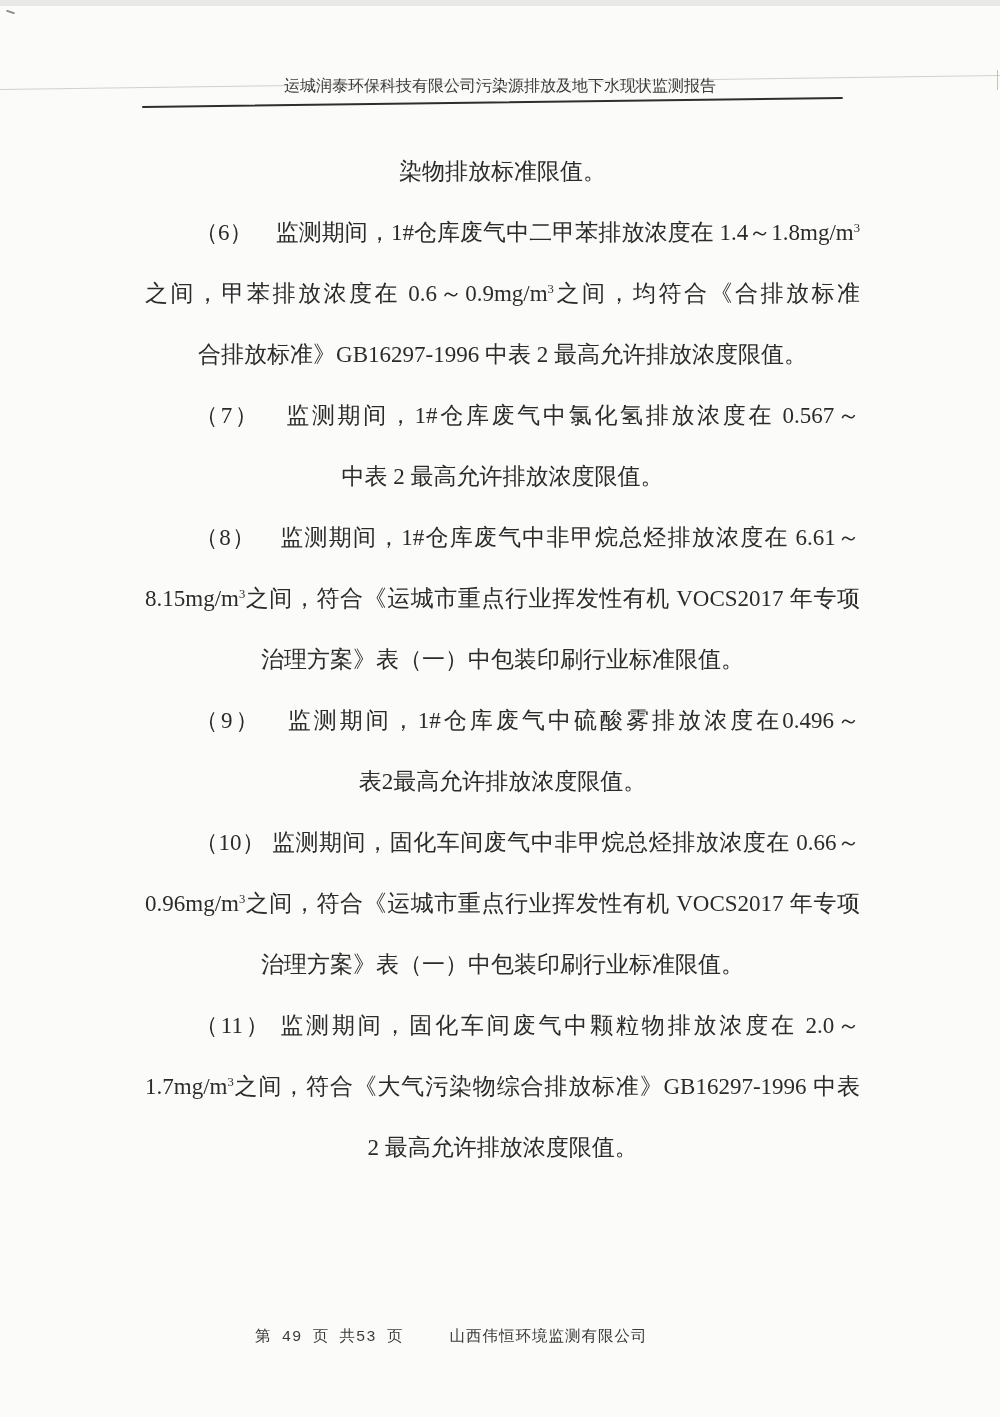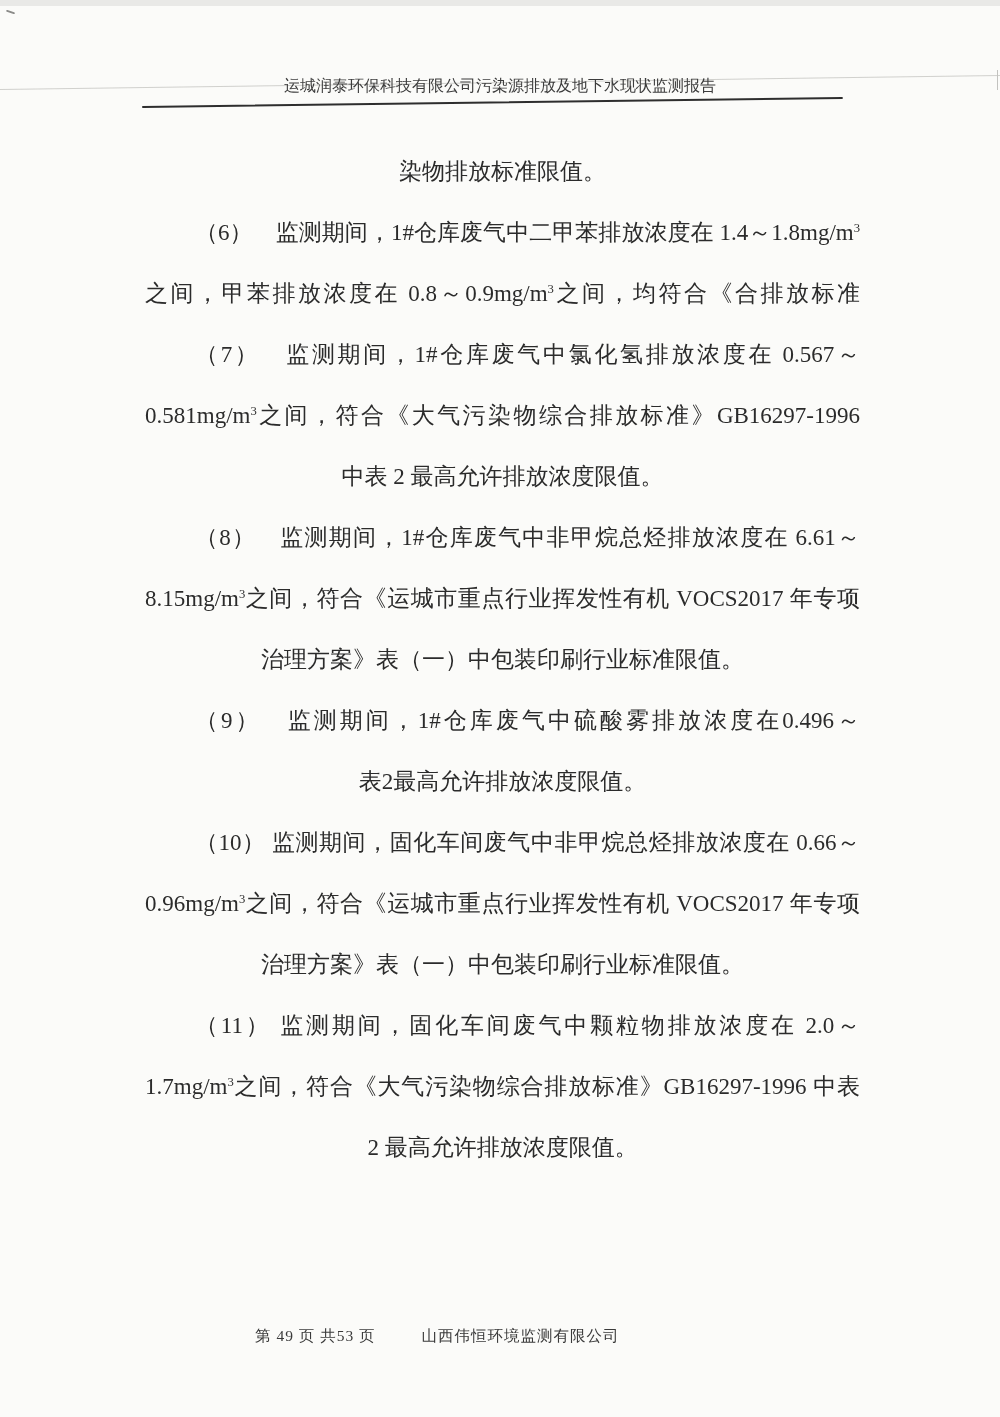--- a/index.html
+++ b/index.html
@@ -77,20 +77,21 @@
     line-height: 0;
     vertical-align: 0.6em;
   }
   .footer {
     position: absolute;
     left: 255px; top: 1320px;
     font-size: 15.5px;
     letter-spacing: 1px;
     color: #3a3a3a;
     white-space: nowrap;
+    font-family: Liberation Mono, monospace;
   }
   .footer .page-info { margin-right: 46px; }
   .bottom-edge {
     position: absolute;
     left: 0; bottom: 0;
     width: 1000px; height: 5px;
     background: linear-gradient(#f6f6f4, #d9d9d5);
   }
 </style>
 </head>
@@ -101,23 +102,23 @@
   <div class="faint-rule"></div>
   <div class="corner-speck"></div>
   <div class="edge-tick"></div>
 
   <div class="header-title">运城润泰环保科技有限公司污染源排放及地下水现状监测报告</div>
   <div class="header-rule"></div>
 
   <div class="doc-body" id="body-lines">
       <div class="line"><span>染物排放标准限值。</span></div>
       <div class="line fill indent"><span>（6）　监测期间，1#仓库废气中二甲苯排放浓度在 1.4～1.8mg/m</span><sup>3</sup></div>
-      <div class="line fill"><span>之间，甲苯排放浓度在 0.8～0.9mg/m</span><sup>3</sup><span>之间，均符合《合排放标准</span></div>
+      <div class="line fill"><span>之间，甲苯排放浓度在 0.6～0.9mg/m</span><sup>3</sup><span>之间，均符合《合排放标准</span></div>
+      <div class="line"><span>合排放标准》GB16297-1996 中表 2 最高允许排放浓度限值。</span></div>
       <div class="line fill indent"><span>（7）　监测期间，1#仓库废气中氯化氢排放浓度在 0.567～</span></div>
-      <div class="line fill"><span>0.581mg/m</span><sup>3</sup><span>之间，符合《大气污染物综合排放标准》GB16297-1996</span></div>
       <div class="line"><span>中表 2 最高允许排放浓度限值。</span></div>
       <div class="line fill indent"><span>（8）　监测期间，1#仓库废气中非甲烷总烃排放浓度在 6.61～</span></div>
       <div class="line fill"><span>8.15mg/m</span><sup>3</sup><span>之间，符合《运城市重点行业挥发性有机 VOCS2017 年专项</span></div>
       <div class="line"><span>治理方案》表（一）中包装印刷行业标准限值。</span></div>
       <div class="line fill indent"><span>（9）　监测期间，1#仓库废气中硫酸雾排放浓度在0.496～</span></div>
       <div class="line"><span>表2最高允许排放浓度限值。</span></div>
       <div class="line fill indent"><span>（10） 监测期间，固化车间废气中非甲烷总烃排放浓度在 0.66～</span></div>
       <div class="line fill"><span>0.96mg/m</span><sup>3</sup><span>之间，符合《运城市重点行业挥发性有机 VOCS2017 年专项</span></div>
       <div class="line"><span>治理方案》表（一）中包装印刷行业标准限值。</span></div>
       <div class="line fill indent"><span>（11） 监测期间，固化车间废气中颗粒物排放浓度在 2.0～</span></div>

